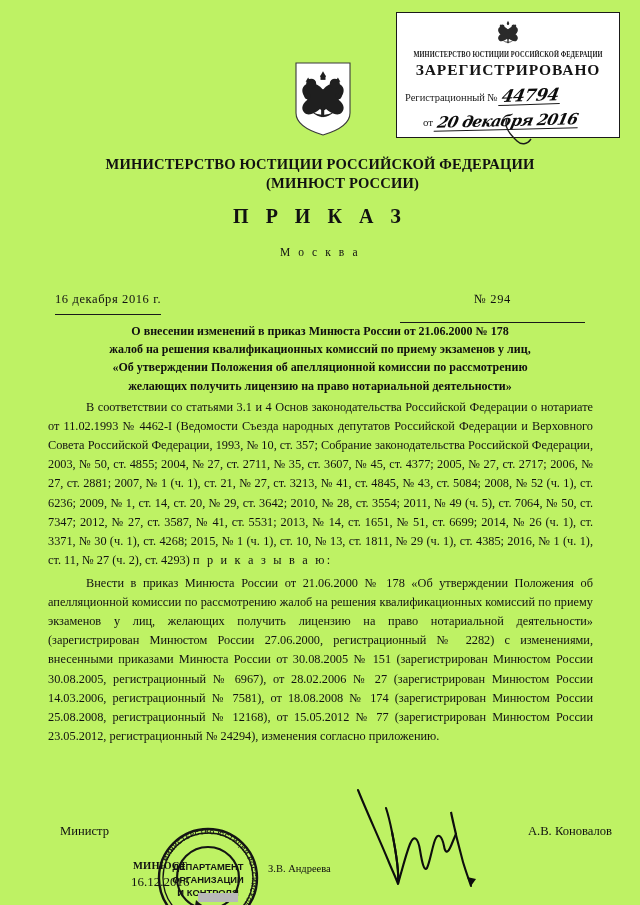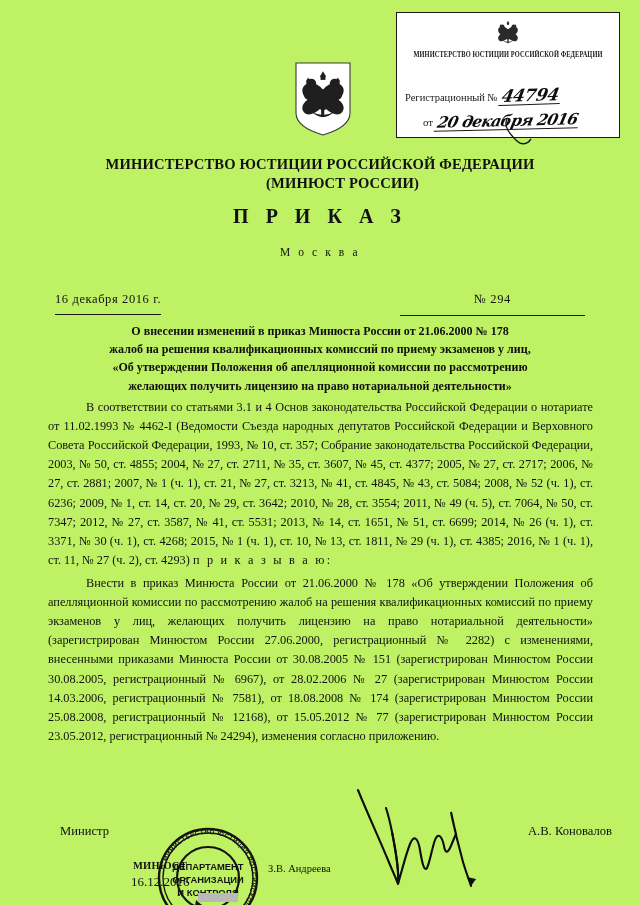--- a/index.html
+++ b/index.html
@@ -178,21 +178,21 @@
     color: #111111;
   }
   .doc-num {
     position: absolute;
     right: 0;
     top: 0;
     width: 185px;
     text-align: center;
     font-size: 12.5px;
     border-bottom: 1.2px solid #1a1a1a;
-    padding-bottom: 8px;
+    padding-bottom: 15px;
     color: #111111;
     letter-spacing: 0.6px;
   }
 
   
   .doc-title {
     position: absolute;
     left: 48px;
     top: 322px;
     width: 544px;
@@ -308,20 +308,21 @@
         <rect x="47" y="20" width="6" height="6"></rect>
         <path d="M28 24 l3 6 h-6 Z"></path>
         <path d="M72 24 l3 6 h-6 Z"></path>
         <path d="M34 72 q16 14 32 0 q-16 8 -32 0 Z"></path>
         <rect x="48" y="62" width="4" height="18"></rect>
       </g>
     </svg>
 
     <div class="reg-ministry">МИНИСТЕРСТВО ЮСТИЦИИ РОССИЙСКОЙ ФЕДЕРАЦИИ</div>
 
+    <div class="reg-title">ЗАРЕГИСТРИРОВАНО</div>
 
     <div class="reg-numline">
       <span class="lbl">Регистрационный №</span>
       <span class="reg-hand">44794</span>
     </div>
 
     <div class="reg-dateline">
       <span class="lbl">от</span>
       <span class="reg-hand2">20 декабря 2016</span>
     </div>

